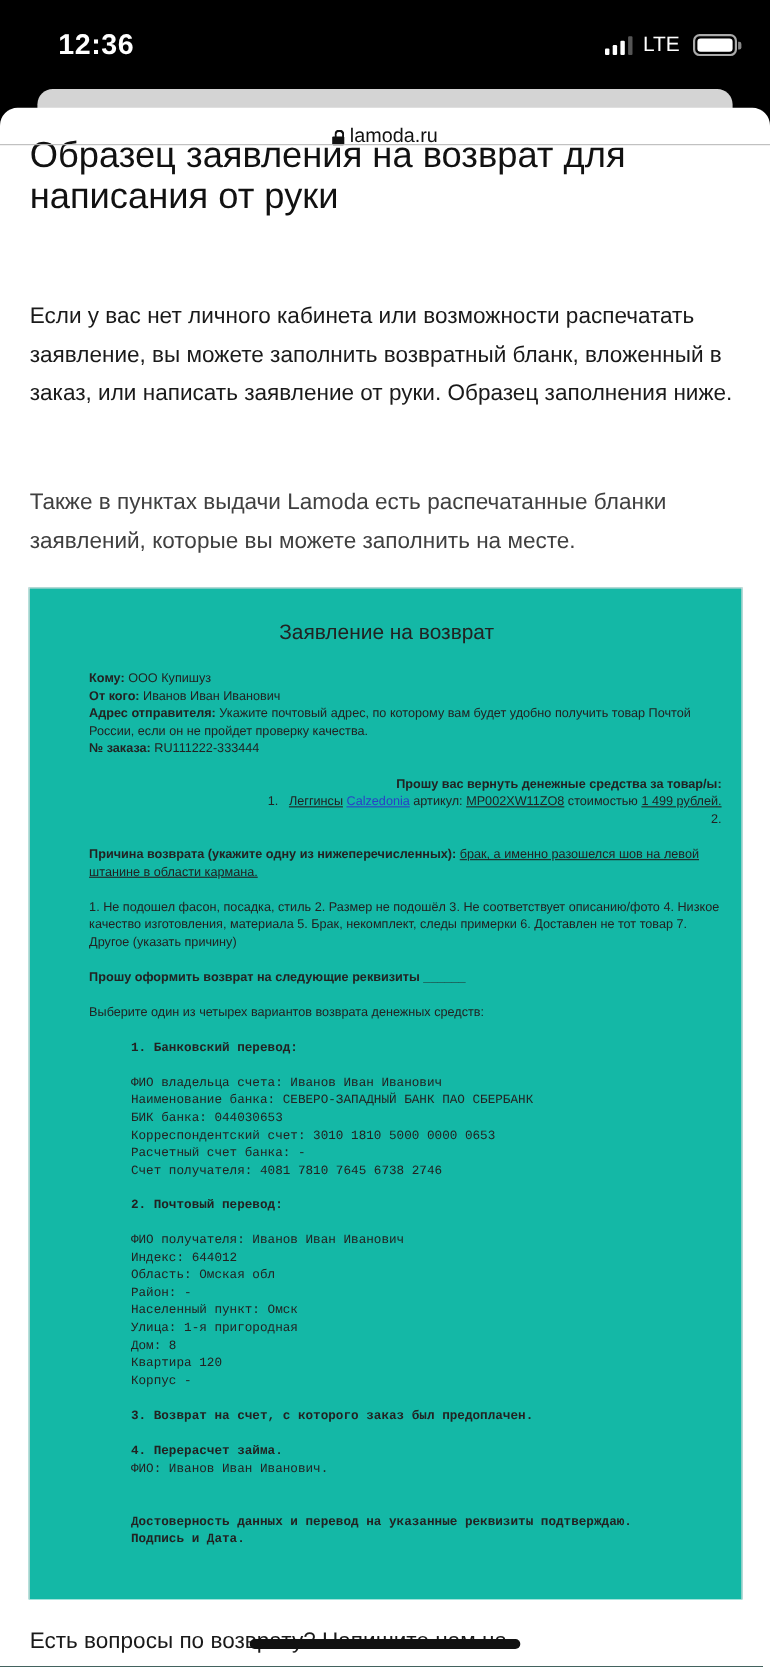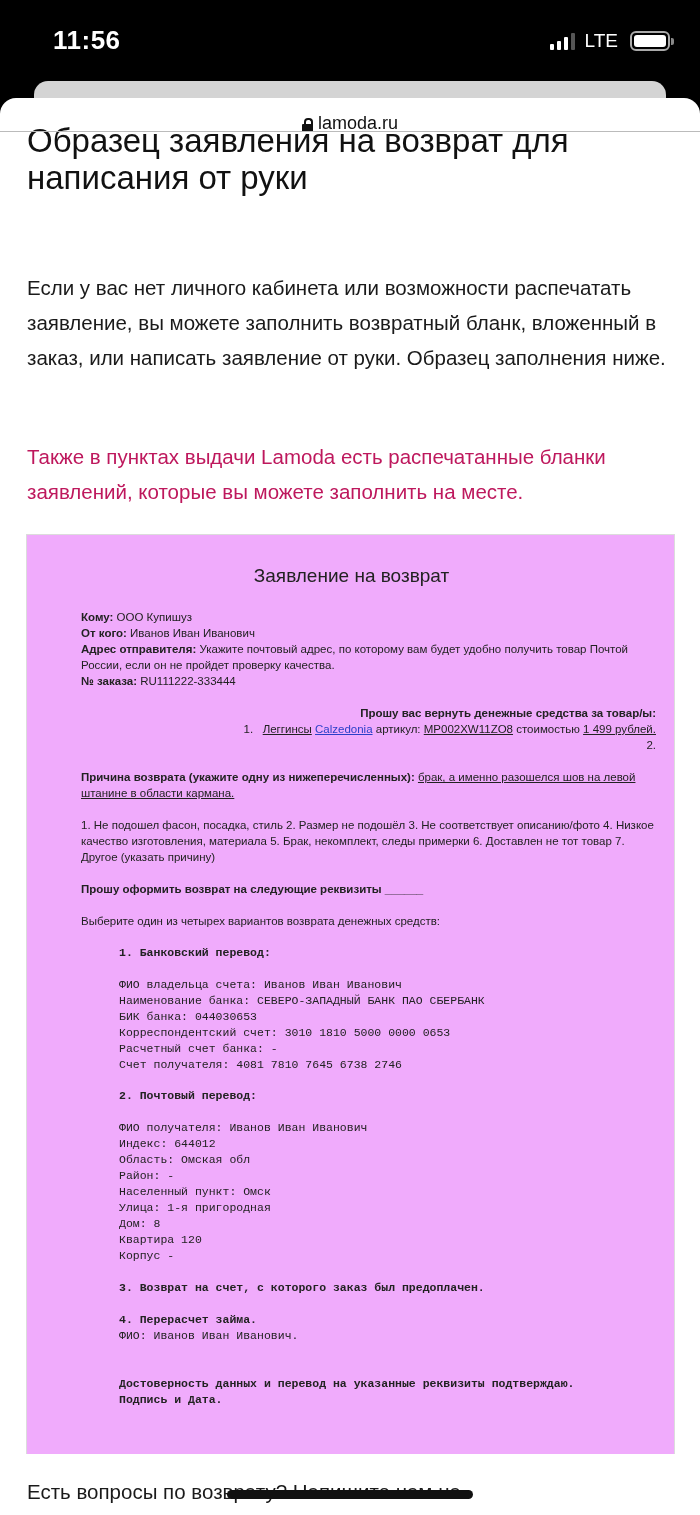--- a/index.html
+++ b/index.html
@@ -28,40 +28,40 @@
     .url-bar { position: absolute; left: 0; top: 0; width: 700px; height: 33px; text-align: center; z-index: 5; }
     .url-inner { position: absolute; left: 0; right: 0; top: 15px; display: flex; justify-content: center; align-items: center; gap: 5px; font-size: 18px; color: #111; }
     .lock-icon { display: inline-block; position: relative; width: 11px; height: 14px; margin-top: 2px; }
     .lock-icon::before { content: ""; position: absolute; left: 2px; top: 0; width: 5px; height: 6px; border: 2px solid #111; border-bottom: none; border-radius: 4px 4px 0 0; }
     .lock-icon::after { content: ""; position: absolute; left: 0; top: 6px; width: 11px; height: 8px; background: #111; border-radius: 1px; }
     .url-divider { position: absolute; left: 0; top: 33px; width: 700px; height: 1px; background: #bbb; z-index: 6; }
 
     .content { position: absolute; left: 0; top: 0; width: 700px; }
     .page-title { position: absolute; left: 27px; top: 24px; width: 640px; font-size: 33px; line-height: 37px; color: #111; font-weight: normal; }
     .intro { position: absolute; left: 27px; top: 172px; width: 650px; font-size: 20.5px; line-height: 35px; color: #1a1a1a; }
-    .intro2 { position: absolute; left: 27px; top: 341px; width: 650px; font-size: 20.5px; line-height: 35px; color: #be185d; }
+    .intro2 { position: absolute; left: 27px; top: 341px; width: 650px; font-size: 20.5px; line-height: 35px; color: #404040; }
 
     
-    .doc { position: absolute; left: 26px; top: 436px; width: 649px; height: 920px; border: 1px solid #dcdcdc; border-bottom: none; background: #f0abfc; }
+    .doc { position: absolute; left: 26px; top: 436px; width: 649px; height: 920px; border: 1px solid #dcdcdc; border-bottom: none; background: #14b8a6; }
     .doc-inner { position: absolute; left: 0; top: 0; width: 649px; font-size: 11.5px; line-height: 16px; color: #222; }
     .doc-title { position: absolute; left: 0; width: 649px; top: 33px; text-align: center; font-size: 19px; color: #222; }
     .doc-block { position: absolute; left: 54px; width: 575px; }
     .doc-block.indent { left: 92px; font-family: Liberation Mono, monospace; }
     .b { font-weight: bold; }
     .u { text-decoration: underline; }
     .link { color: #2a3fc8; text-decoration: underline; }
 
     .bottom-text { position: absolute; left: 27px; top: 1382px; font-size: 20.5px; color: #1a1a1a; }
     .home-indicator { position: absolute; left: 227px; top: 1392px; width: 246px; height: 9px; background: #111; border-radius: 5px; }
   </style>
 </head>
 <body>
 
 <div class="status-bar">
-  <div class="status-time">11:56</div>
+  <div class="status-time">12:36</div>
   <div class="status-right">
     <div class="signal">
         <span></span>
         <span></span>
         <span></span>
         <span></span>
       </div>
     <span class="lte">LTE</span>
     <div class="battery"></div>
   </div>

